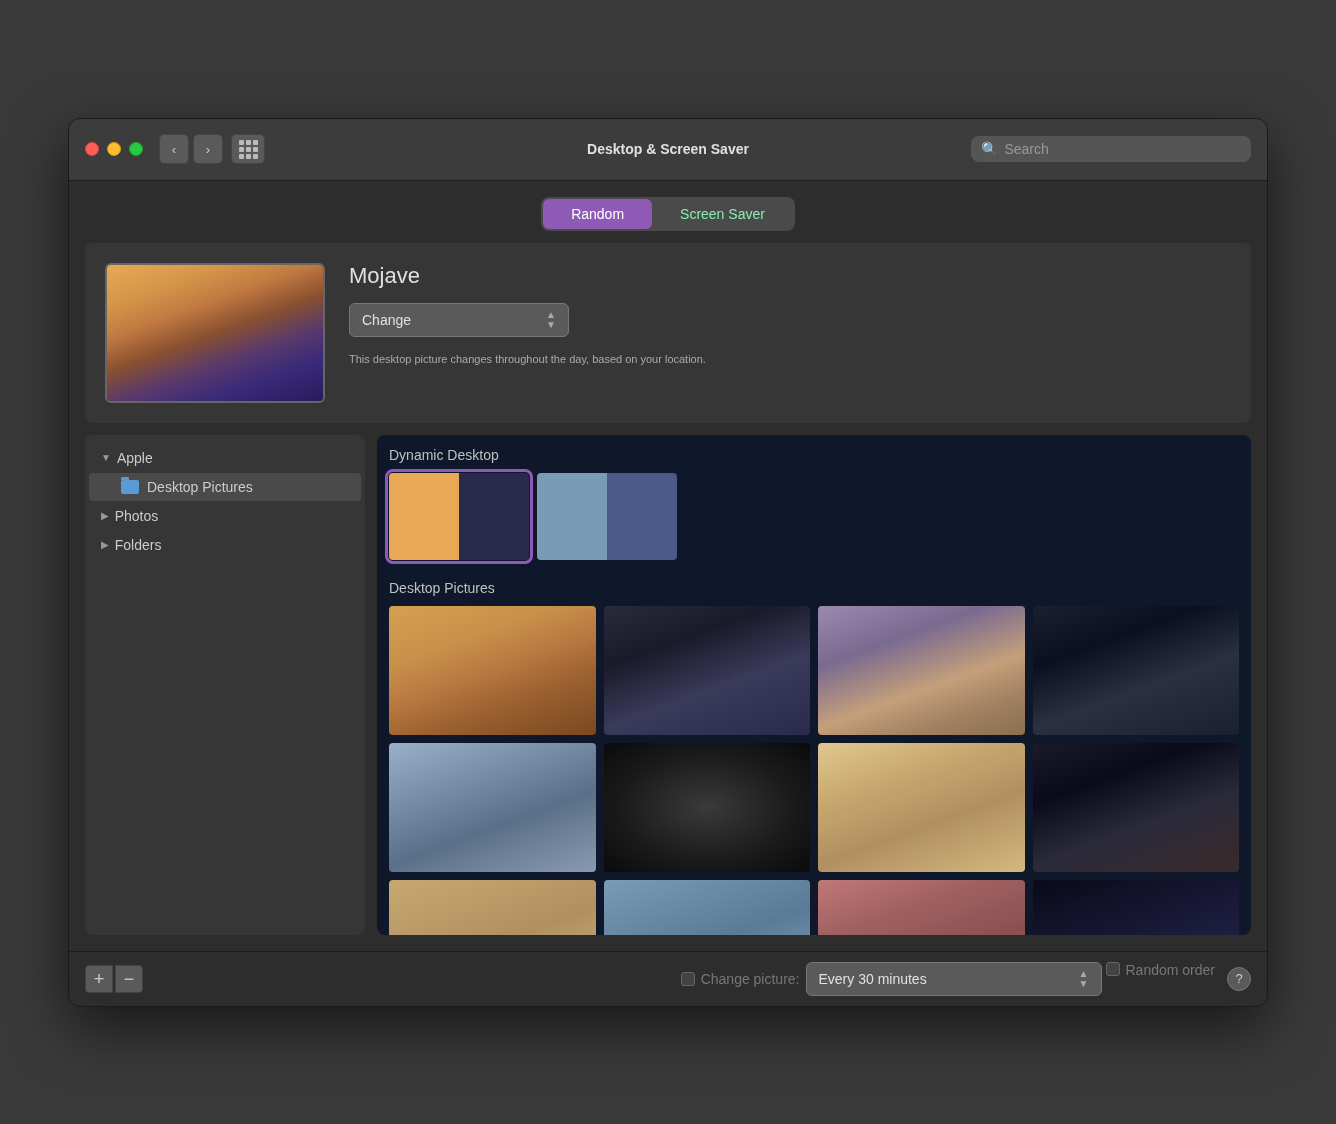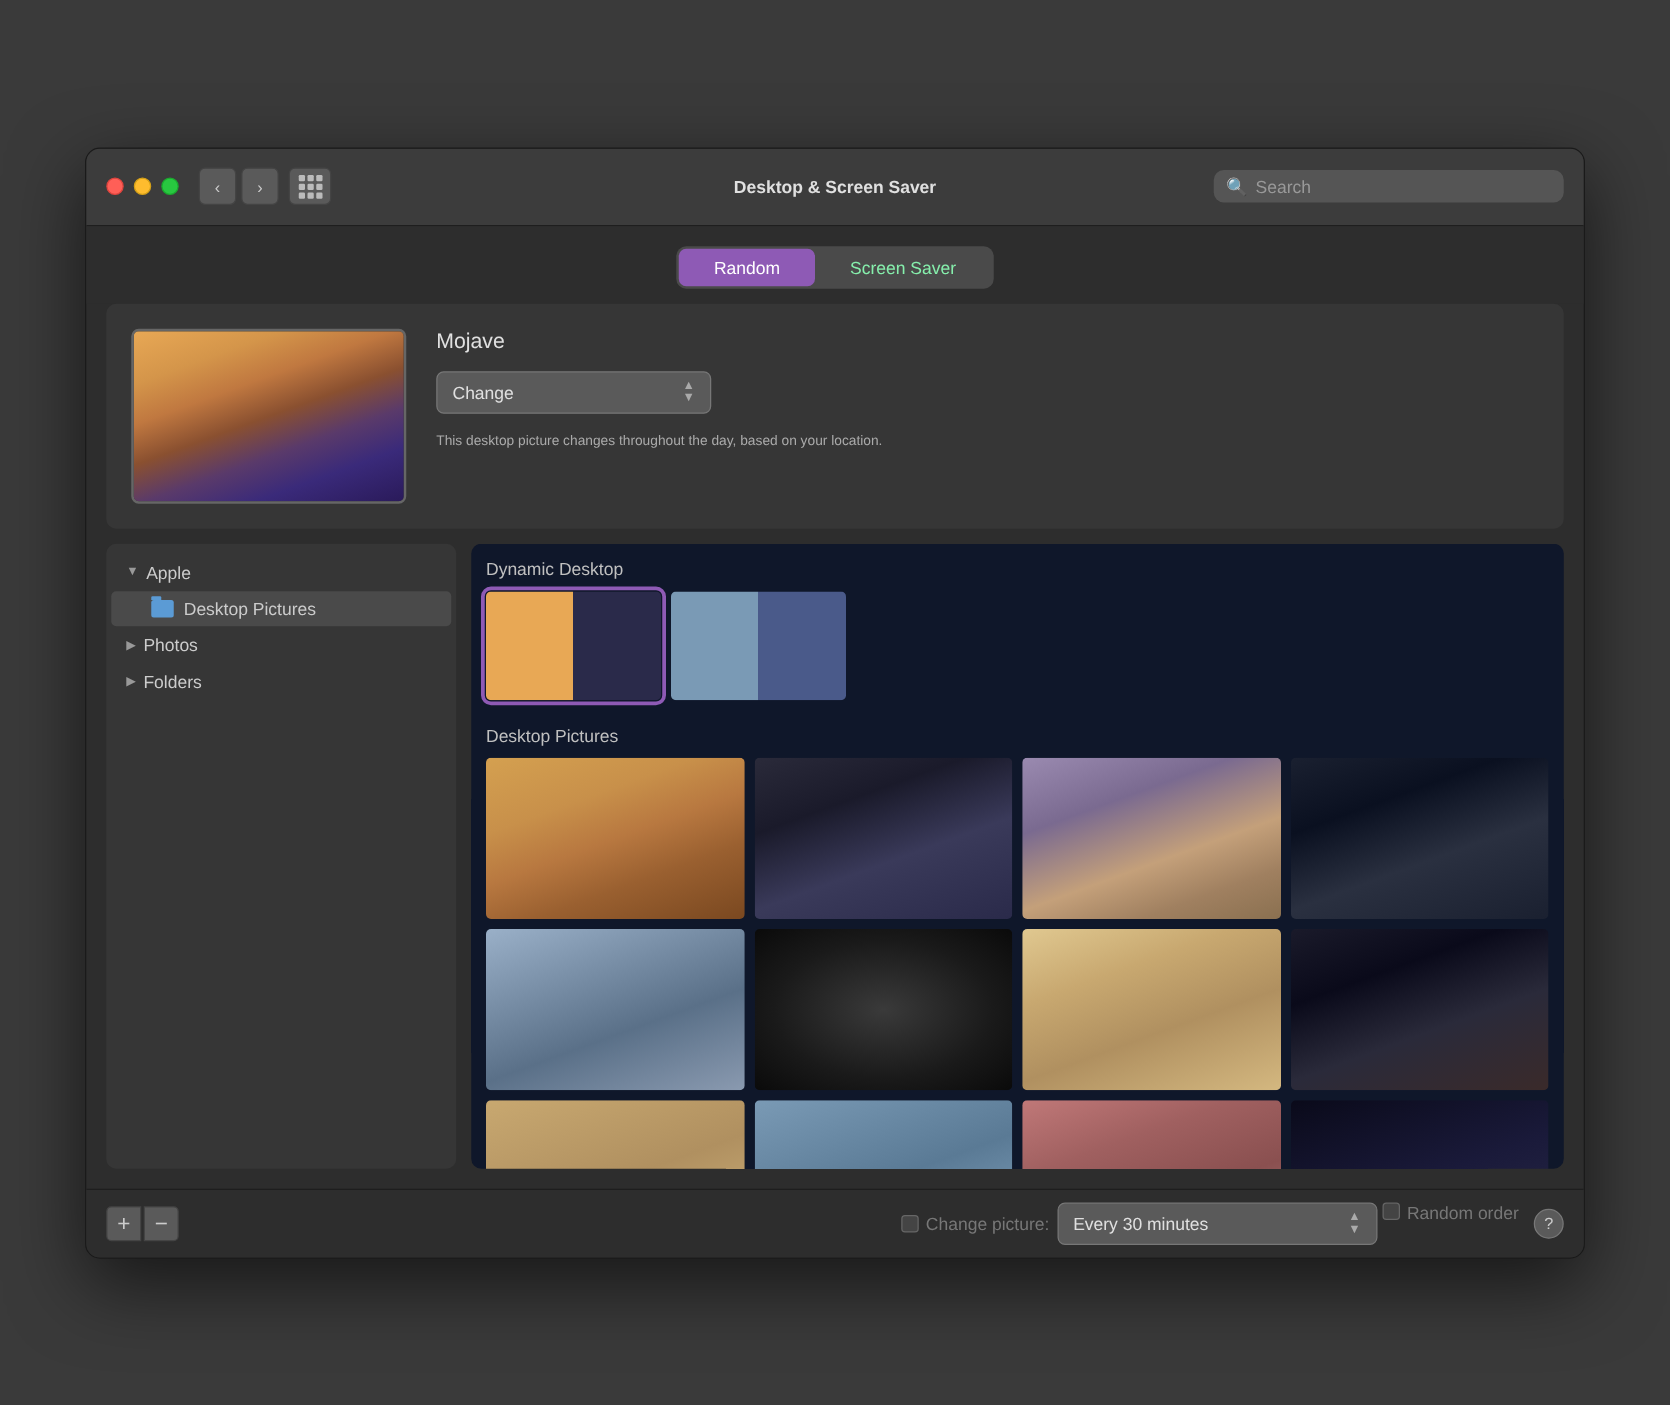--- a/index.html
+++ b/index.html
@@ -171,21 +171,21 @@
           #d4954a 20%, 
           #c07840 35%, 
           #8a5030 50%, 
           #5a3a6a 65%, 
           #3a2a7a 80%, 
           #2a1a5a 100%);
     }
     .preview-info { flex: 1; }
     .wallpaper-name {
       color: #e0e0e0;
-      font-size: 17px;
+      font-size: 22px;
       font-weight: 500;
       margin-bottom: 14px;
     }
     .dropdown-container {
       display: flex;
       align-items: center;
       gap: 8px;
       margin-bottom: 14px;
     }
     .dropdown {
@@ -364,21 +364,21 @@
     .change-picture-dropdown {
       background: #5a5a5a;
       border: 1px solid #777;
       border-radius: 6px;
       padding: 6px 12px;
       color: #e0e0e0;
       font-size: 14px;
       display: flex;
       align-items: center;
       justify-content: space-between;
-      width: 256px;
+      width: 296px;
       cursor: pointer;
     }
     .random-order-label {
       color: #777;
       font-size: 14px;
       display: flex;
       gap: 6px;
     }
     .help-btn {
       margin-left: auto;

